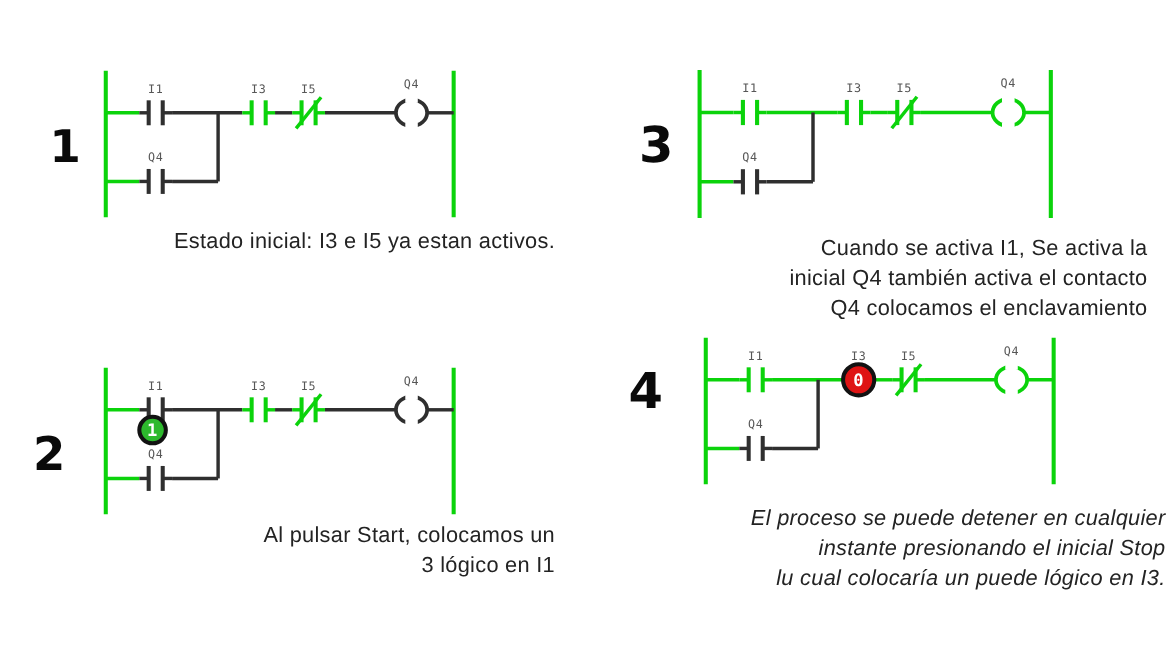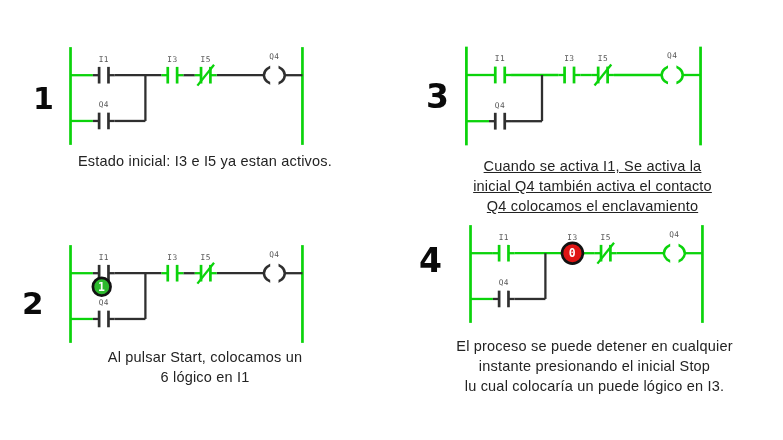--- a/index.html
+++ b/index.html
@@ -9,26 +9,26 @@
          color:#0a0a0a;line-height:1;}
   #n1{left:33px;top:84px;font-size:30px;}
   #n2{left:22px;top:288px;font-size:31px;}
   #n3{left:426px;top:80px;font-size:33px;}
   #n4{left:419px;top:244px;font-size:33px;}
   .ladder{position:absolute;}
   #svg1{left:62px;top:44px;width:250px;height:104px;}
   #svg2{left:62px;top:242px;width:250px;height:104px;}
   #svg3{left:458px;top:42px;width:252px;height:108px;}
   #svg4{left:462px;top:222px;width:250px;height:104px;}
-  .caption{position:absolute;text-align:center;color:#232323;
+  .caption{position:absolute;text-align:right;color:#232323;
          font-size:14.5px;line-height:20px;letter-spacing:0.2px;}
   #cap1{left:40px;top:151px;width:330px;}
   #cap2{left:40px;top:347px;width:330px;}
-  #cap3{left:420px;top:156px;width:345px;text-decoration:underline;}
-  #cap4{left:412px;top:336px;width:365px;}
+  #cap3{left:420px;top:156px;width:345px;}
+  #cap4{left:412px;top:336px;width:365px;font-style:italic;}
 </style>
 </head>
 <body>
 
 <div class="stage">
 
   <div class="panel">
     <div class="panel-number" id="n1">1</div>
     <svg class="ladder" id="svg1" viewBox="0 0 240 100">
         <line x1="8" y1="3" x2="8" y2="97" stroke="#0bd30b" stroke-width="2.6"></line>
@@ -108,21 +108,21 @@
         <text x="40" y="61" text-anchor="middle" font-size="7.5" fill="#575757" font-family="&quot;DejaVu Sans Mono&quot;, monospace" font-weight="normal" letter-spacing="0.4">Q4</text>
         <ellipse cx="204" cy="30" rx="10" ry="8.5" fill="none" stroke="#2f2f2f" stroke-width="2.4"></ellipse>
         <rect x="200" y="18.5" width="8" height="5" fill="#ffffff"></rect>
         <rect x="200" y="36.5" width="8" height="5" fill="#ffffff"></rect>
         <text x="204" y="14" text-anchor="middle" font-size="7.5" fill="#575757" font-family="&quot;DejaVu Sans Mono&quot;, monospace" font-weight="normal" letter-spacing="0.4">Q4</text>
         <circle cx="38" cy="43" r="8.5" fill="#2db92d" stroke="#121212" stroke-width="2.6"></circle>
         <text x="38" y="47" text-anchor="middle" font-size="11" fill="#ffffff" font-family="&quot;DejaVu Sans Mono&quot;, monospace" font-weight="bold" letter-spacing="0.4">1</text>
       </svg>
     <div class="caption" id="cap2">
       <div>Al pulsar Start, colocamos un</div>
-      <div>6 lógico en I1</div>
+      <div>3 lógico en I1</div>
     </div>
   </div>
 
   <div class="panel">
     <div class="panel-number" id="n3">3</div>
     <svg class="ladder" id="svg3" viewBox="0 0 240 100">
         <line x1="8" y1="3" x2="8" y2="97" stroke="#0bd30b" stroke-width="2.6"></line>
         <line x1="231" y1="3" x2="231" y2="97" stroke="#0bd30b" stroke-width="2.6"></line>
         <line x1="8" y1="30" x2="29.5" y2="30" stroke="#0bd30b" stroke-width="2.2"></line>
         <line x1="50.5" y1="30" x2="95.5" y2="30" stroke="#0bd30b" stroke-width="2.2"></line>

